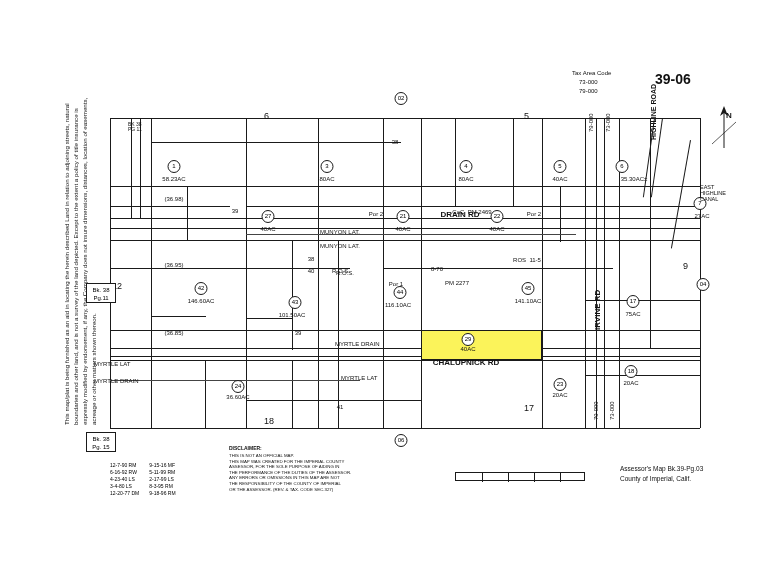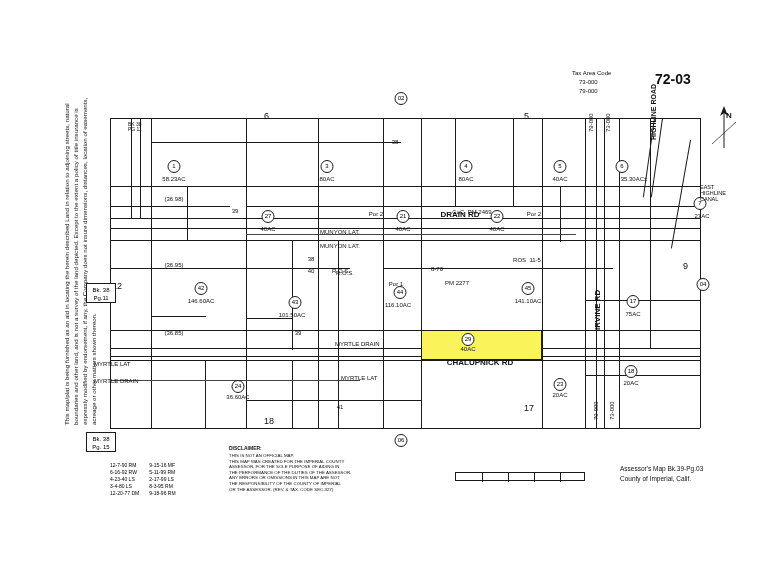--- a/index.html
+++ b/index.html
@@ -65,21 +65,21 @@
   .scaletick { position: absolute; background: #1a1a1a; width: 1px; height: 9px; }
   .north-arrow { position: absolute; }
   .disc { position: absolute; font-size: 4.4px; line-height: 5.6px; white-space: pre-line; color: #111; }
   .rot90 { transform-origin: left top; transform: rotate(-90deg); }
 </style>
 </head>
 <body>
 
 <div id="page">
 
-  <div class="t b" style="left:655px; top:72px; font-size:14px;">72-03</div>
+  <div class="t b" style="left:655px; top:72px; font-size:14px;">39-06</div>
   <div class="t" style="left:572px; top:70px; font-size:6px;">Tax Area Code</div>
   <div class="t" style="left:579px; top:79px; font-size:6px;">73-000</div>
   <div class="t" style="left:579px; top:88px; font-size:6px;">79-000</div>
 
   <div class="side-text" style="left:62px; top:425px;">This map/plat is being furnished as an aid in locating the herein described Land in relation to adjoining streets, natural boundaries and other land, and is not a survey of the land depicted. Except to the extent a policy of title insurance is expressly modified by endorsement, if any, the Company does not insure dimensions, distances, location of easements, acreage or other matters shown thereon.</div>
 
   <div class="hl" style="left:110px; top:118px; width:590px;"></div>
 
   <div class="vl" style="left:110px; top:118px; height:310px;"></div>
 
@@ -194,21 +194,21 @@
     <div class="t c" style="left:560px; top:392px;">20AC</div>
 
     <div class="circ" style="left:631px; top:365px;">18</div>
     <div class="t c" style="left:631px; top:380px;">20AC</div>
 
     <div class="circ" style="left:238px; top:380px;">24</div>
     <div class="t c" style="left:238px; top:394px;">36.60AC</div>
   </div>
 
   <div class="t b c" style="left:460px; top:211px; font-size:8px;">DRAIN RD</div>
-  <div class="t b c" style="left:480px; top:359px; font-size:8px;">CHALUPNICK RD</div>
+  <div class="t b c" style="left:466px; top:359px; font-size:8px;">CHALUPNICK RD</div>
   <div class="t b rot90" style="left:594px; top:330px; font-size:8px;">IRVINE RD</div>
   <div class="t b rot90" style="left:650px; top:140px; font-size:7px;">HIGHLINE ROAD</div>
   <div class="t" style="left:700px; top:185px; font-size:5.5px;">EAST
 HIGHLINE
 CANAL</div>
 
   <div class="t" style="left:320px; top:229px;">MUNYON LAT.</div>
   <div class="t" style="left:320px; top:243px;">MUNYON LAT.</div>
   <div class="t" style="left:94px; top:361px;">MYRTLE LAT</div>
   <div class="t" style="left:94px; top:378px;">MYRTLE DRAIN</div>

